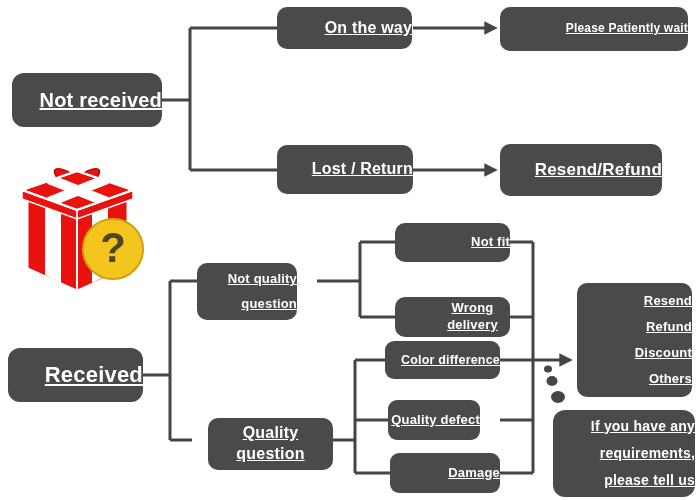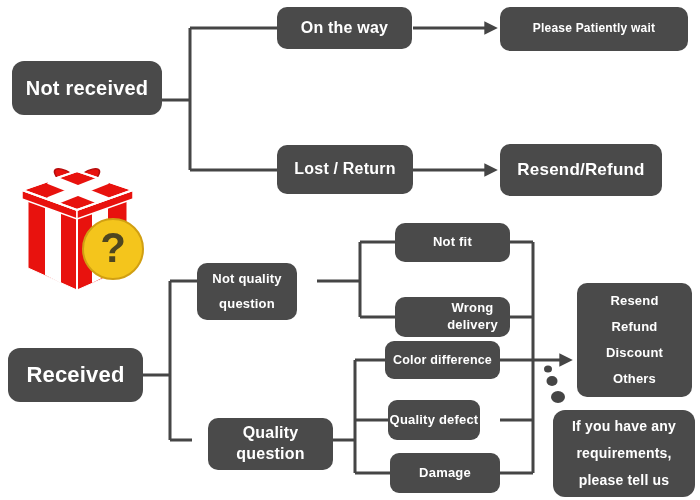--- a/index.html
+++ b/index.html
@@ -5,22 +5,22 @@
   html,body { margin:0; padding:0; background:#fff; }
   .canvas {
     position:relative; width:700px; height:500px; background:#ffffff;
     overflow:hidden; font-family:"Liberation Sans", sans-serif;
   }
   .connectors { position:absolute; left:0; top:0; color:var(--line,#454545); }
   .node {
     position:absolute; box-sizing:border-box;
     background:var(--node-bg,#4a4a4a); color:var(--node-text,#fff);
     font-weight:700; display:flex; flex-direction:column;
-    align-items:center; justify-content:center; text-align:center;
-    border-radius:10px; line-height:1.3; letter-spacing:0.2px;
+    align-items:flex-end; justify-content:center; text-align:center;
+    border-radius:10px; line-height:1.3; letter-spacing:0.2px;text-decoration:underline;
   }
   .gift { position:absolute; left:15px; top:164px; }
   .g-red  { fill:var(--gift-red,#e8120e); }
   .g-dark { fill:var(--gift-red-dark,#b50b0b); }
   .qbadge {
     position:absolute; left:82px; top:218px; width:62px; height:62px;
     box-sizing:border-box; border-radius:50%;
     background:var(--badge-yellow,#f4c51c);
     border:2px solid var(--badge-border,#d19f12);
     display:flex; align-items:center; justify-content:center;
@@ -85,21 +85,21 @@
         <line x1="34" y1="15" x2="92" y2="38" stroke="#ffffff" stroke-width="10"></line>
       </g>
       <polygon fill="none" points="7,26 62,7 118,26 62,46" stroke="#ffffff" stroke-width="2"></polygon>
     </g>
   </svg>
 
   <div class="qbadge">
     <span>?</span>
   </div>
 
-  <div class="node" style="left:12px; top:61px; width:150px; height:54px; font-size:20px; border-radius:12px;">
+  <div class="node" style="left:12px; top:73px; width:150px; height:54px; font-size:20px; border-radius:12px;">
     <div>Not received</div>
   </div>
 
   <div class="node" style="left:277px; top:7px; width:135px; height:42px; font-size:16px;">
     <div>On the way</div>
   </div>
 
   <div class="node" style="left:500px; top:7px; width:188px; height:44px; font-size:12px;">
     <div>Please Patiently wait</div>
   </div>

